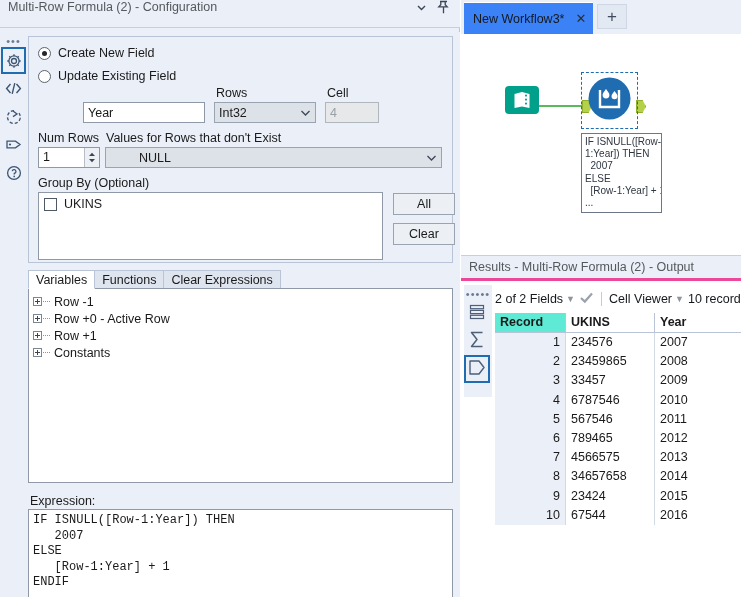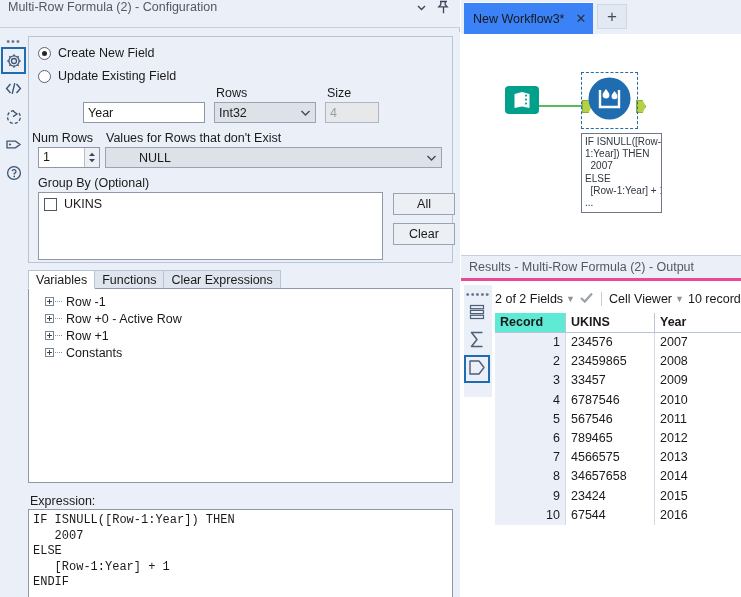--- a/index.html
+++ b/index.html
@@ -108,21 +108,21 @@
     font-size: 12.5px; padding: 2px 7px 2px 7px; height: 19px;
     border: 1px solid #b9c4d6; border-bottom: none;
     background: #dfe5ef; color: #1a1a1a; margin-right: -1px; text-align: right;
   }
   .tab.act { background: #fff; border-bottom: 1px solid #fff; position: relative; z-index: 2; }
   #tree {
     width: 425px; height: 195px; background: #fff;
     border: 1px solid #8f98a6; position: relative; top: -1px;
     padding: 4px 0 0 0;
   }
-  .tnode { display: flex; align-items: center; height: 17px; padding-left: 16px; }
+  .tnode { display: flex; align-items: center; height: 17px; padding-left: 4px; }
   .tplus {
     width: 9px; height: 9px; border: 1px solid #7b8694; background: #fff;
     position: relative; flex: none;
   }
   .tplus::before, .tplus::after {
     content: ""; position: absolute; background: #3d4450;
   }
   .tplus::before { left: 1px; top: 3px; width: 5px; height: 1px; }
   .tplus::after { left: 3px; top: 1px; width: 1px; height: 5px; }
   .tdash { width: 7px; height: 1px; border-top: 1px dotted #8a93a0; margin-left: 1px; }
@@ -287,38 +287,38 @@
         <span class="radio-lbl">Create New  Field</span>
       </div>
 
       <div class="radio-row">
         <span class="radio"></span>
         <span class="radio-lbl">Update Existing Field</span>
       </div>
 
       <div style="position:relative;height:16px;margin-top:3px;">
         <span class="fld-lbl" style="position:absolute;left:187px;top:0;">Rows</span>
-        <span class="fld-lbl" style="position:absolute;left:298px;top:0;">Size</span>
+        <span class="fld-lbl" style="position:absolute;left:298px;top:0;">Cell</span>
       </div>
 
       <div style="position:relative;height:24px;">
         <div class="txtbox" style="position:absolute;left:54px;top:0;width:122px;">Year</div>
         <div class="combo" style="position:absolute;left:185px;top:0;width:102px;">
           <span class="cv">Int32</span>
           <span>
             <svg width="11" height="8" viewBox="0 0 11 8">
                 <path d="M1.5 2 L5.5 6 L9.5 2" stroke="#3c4656" stroke-width="1.3" fill="none"></path>
               </svg>
           </span>
         </div>
         <div class="txtbox dis" style="position:absolute;left:296px;top:0;width:54px;">4</div>
       </div>
 
       <div style="position:relative;height:16px;margin-top:5px;">
-        <span class="fld-lbl" style="position:absolute;left:3px;top:0;">Num Rows</span>
+        <span class="fld-lbl" style="position:absolute;left:9px;top:0;">Num Rows</span>
         <span class="fld-lbl" style="position:absolute;left:77px;top:0;">Values for Rows that don't Exist</span>
       </div>
 
       <div style="position:relative;height:24px;">
         <div class="spin" style="position:absolute;left:9px;top:0;">
           <span class="sv">1</span>
           <span class="sb">
             <svg width="8" height="5" viewBox="0 0 8 5">
                 <path d="M4 0.8 L7 4 L1 4 Z" fill="#3c4656"></path>
               </svg>

